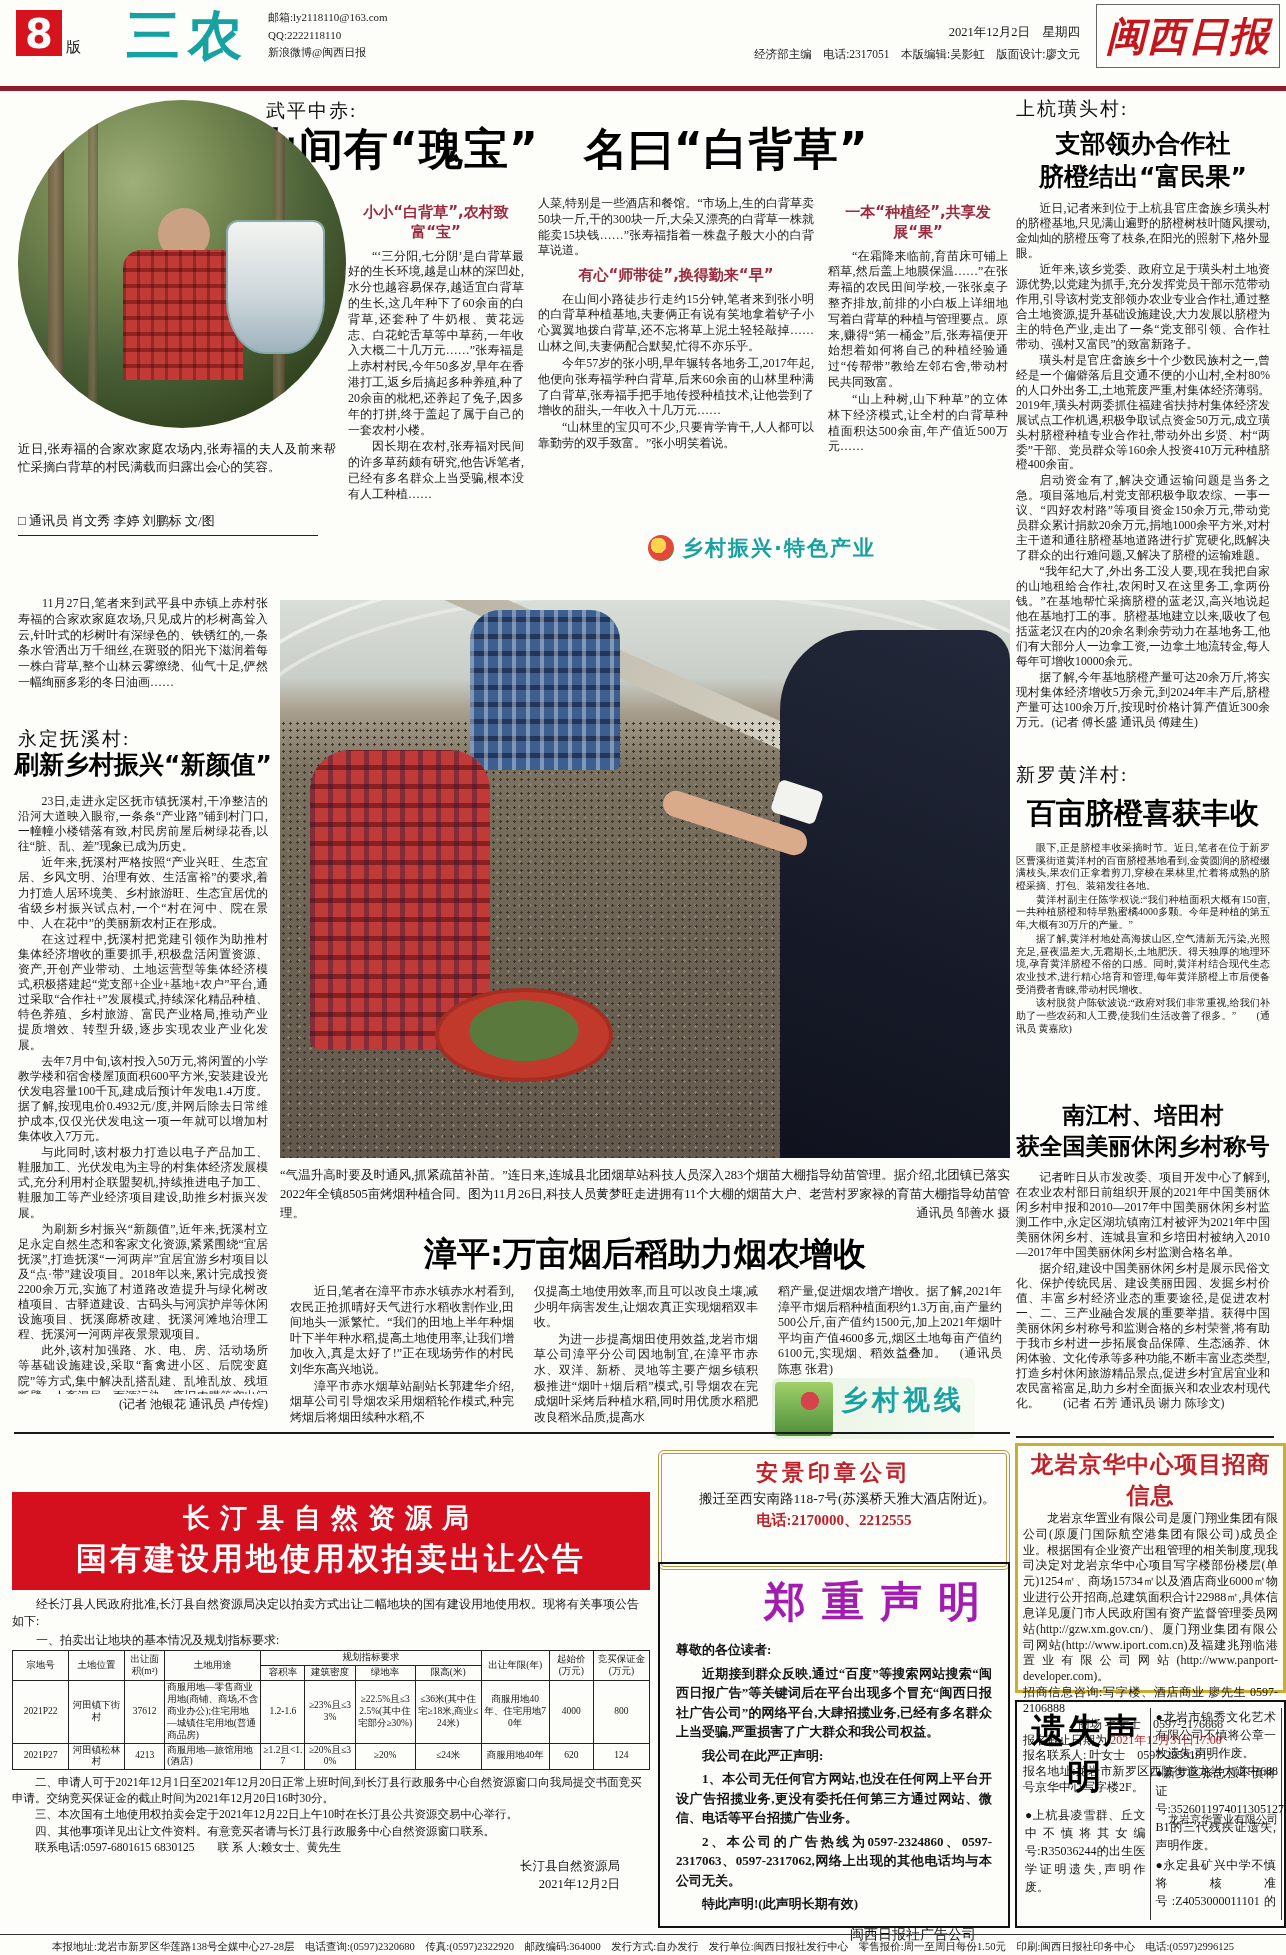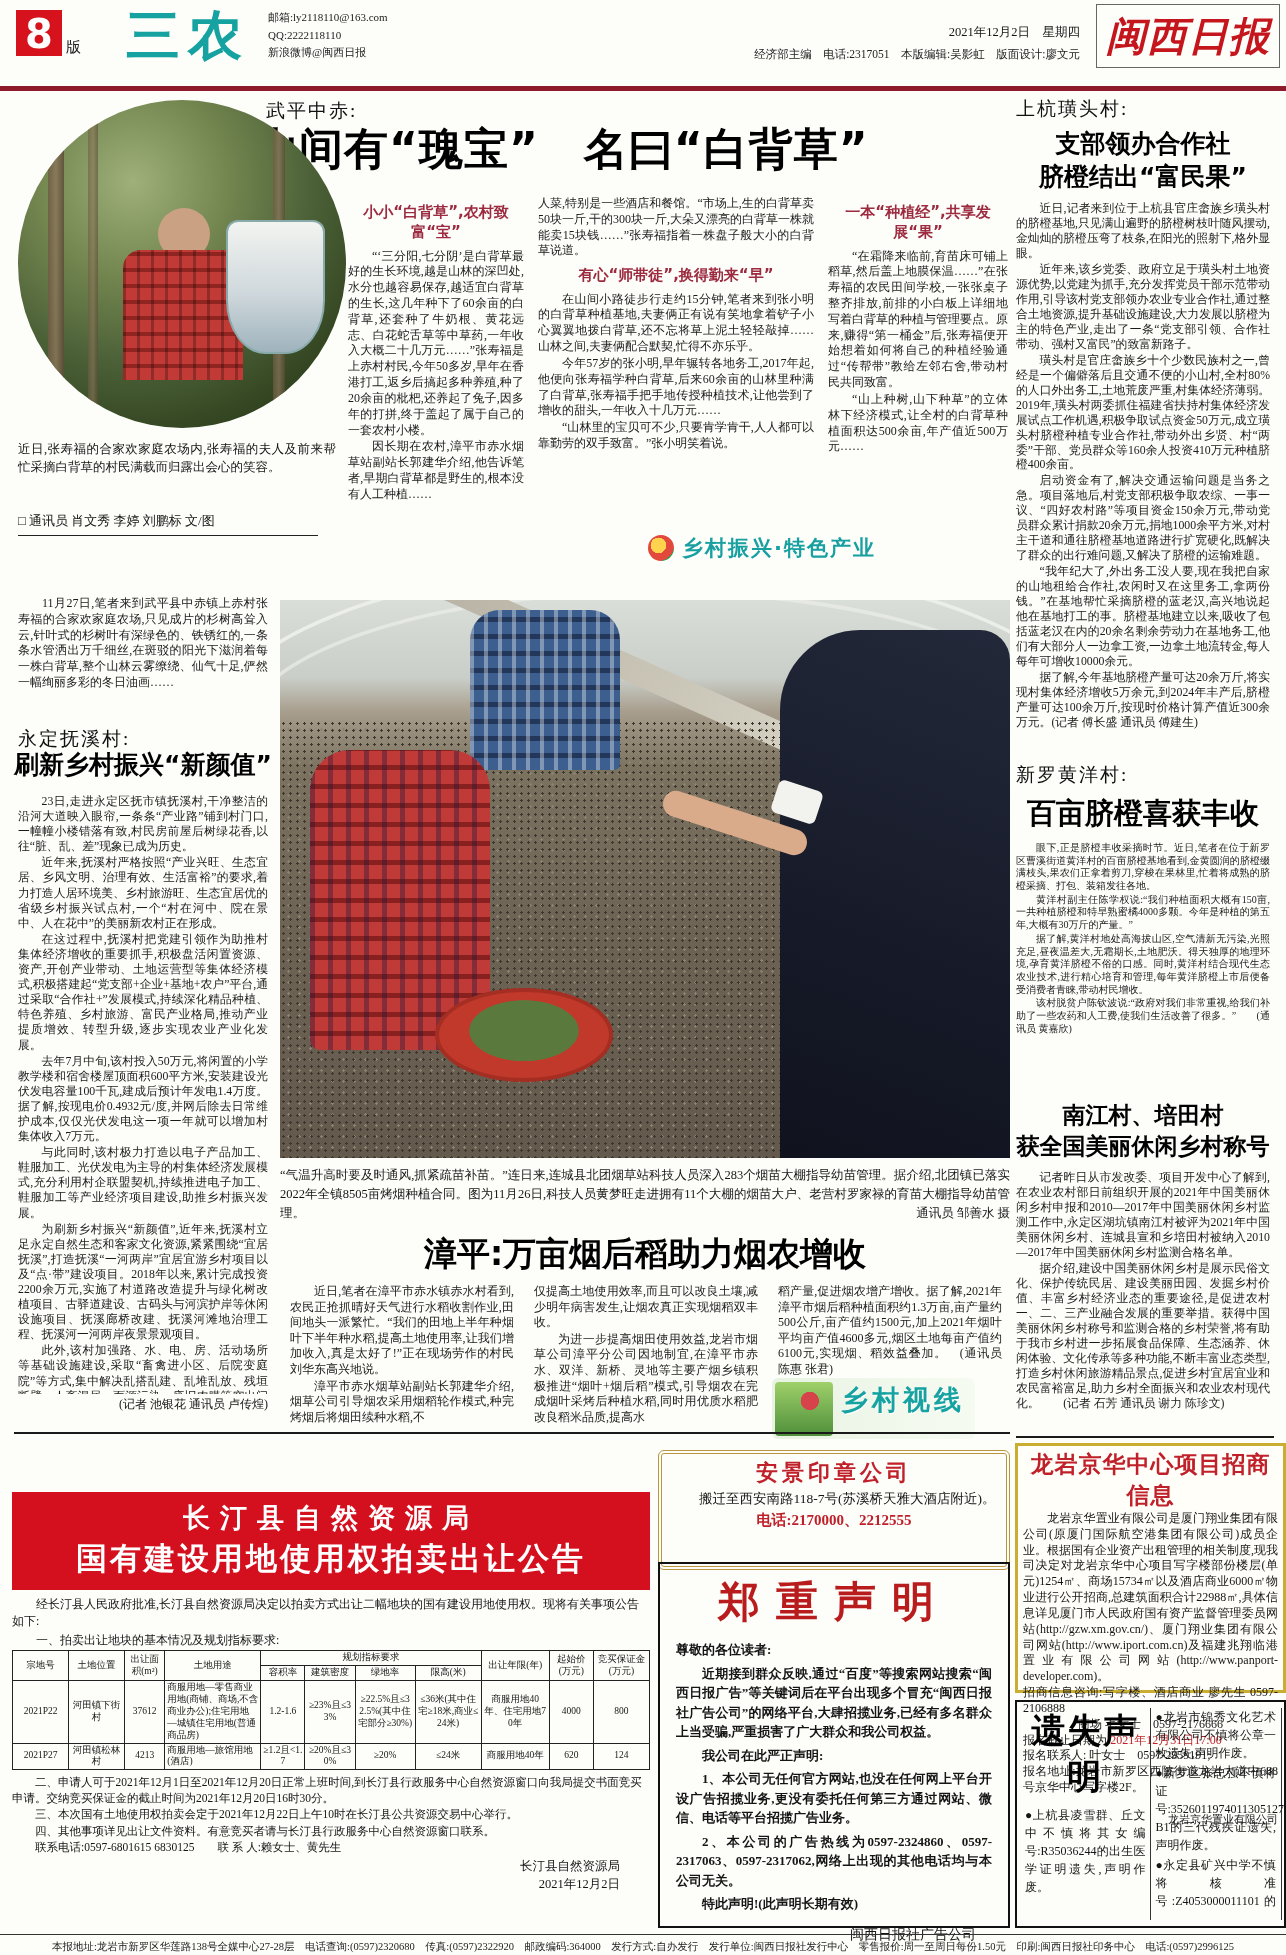--- a/index.html
+++ b/index.html
@@ -78,21 +78,21 @@
   table.ct{border-collapse:collapse;table-layout:fixed;width:638px;font-size:9.5px;line-height:1.25;margin-top:2px;}
   table.ct th,table.ct td{border:1px solid #222;text-align:center;vertical-align:middle;padding:1px 2px;font-weight:normal;word-break:break-all;}
   .ct-notes{font-size:11.5px;line-height:1.4;margin-top:4px;}
   .ct-notes p{margin:0;text-indent:2em;}
   .ct-sig{text-align:right;font-size:12.5px;padding-right:30px;line-height:1.5;margin-top:2px;}
   .ad-aj{left:658px;top:1450px;width:352px;height:120px;border:4px double #b8963f;border-radius:6px;padding:4px 10px;box-sizing:border-box;}
   .aj-t{color:#c0202a;font-weight:bold;font-size:22px;text-align:center;letter-spacing:4px;}
   .aj-b{font-size:13.5px;line-height:1.4;text-indent:2em;margin-top:2px;}
   .aj-p{color:#c0202a;font-weight:bold;font-size:15px;text-align:center;margin-top:2px;}
   .ad-zz{left:658px;top:1562px;width:352px;height:366px;border:2px solid #111;padding:6px 12px;box-sizing:border-box;}
-  .zz-t{font-size:42px;font-weight:bold;text-align:center;letter-spacing:16px;color:#b91c1c;margin:4px 0 10px;}
+  .zz-t{font-size:42px;font-weight:bold;text-align:right;letter-spacing:16px;color:#a21caf;margin:4px 0 10px;}
   .zz-b{font-size:13px;line-height:1.5;text-align:justify;}
   .zz-b p{margin:4px;text-indent:2em;font-weight:bold;}
   .zz-b p.ni{text-indent:0;}
   .zz-sig{text-align:right;font-size:14px;margin-top:12px;padding-right:20px;}
   .ad-jh{left:1015px;top:1443px;width:271px;height:250px;border:3px solid #c9ae31;box-sizing:border-box;padding:3px 5px;background:#fffef8;}
   .jh-t{color:#c0202a;font-weight:bold;font-size:23px;text-align:center;letter-spacing:1px;}
   .jh-b{font-size:12px;line-height:1.32;text-align:justify;}
   .jh-b p{margin:0;text-indent:2em;}
   .jh-b p.ni{text-indent:0;}
   .jh-red{color:#c0202a;}
@@ -131,21 +131,21 @@
     <div class="head-sk"></div>
     <div class="plaid"></div>
     <div class="bucket"></div>
   </div>
   <div class="abs m-caption">近日,张寿福的合家欢家庭农场内,张寿福的夫人及前来帮忙采摘白背草的村民满载而归露出会心的笑容。</div>
   <div class="abs m-byline">□ 通讯员 肖文秀 李婷 刘鹏标 文/图</div>
 
   <div class="col" style="left:348px;top:196px;width:176px;height:384px;">
     <p class="subhead">小小“白背草”,农村致富“宝”</p>
     <p>“‘三分阳,七分阴’是白背草最好的生长环境,越是山林的深凹处,水分也越容易保存,越适宜白背草的生长,这几年种下了60余亩的白背草,还套种了牛奶根、黄花远志、白花蛇舌草等中草药,一年收入大概二十几万元……”张寿福是上赤村村民,今年50多岁,早年在香港打工,返乡后搞起多种养殖,种了20余亩的枇杷,还养起了兔子,因多年的打拼,终于盖起了属于自己的一套农村小楼。</p>
-    <p>因长期在农村,漳平市赤水烟草站副站长郭建华介绍,他告诉笔者,早期白背草都是野生的,根本没有人工种植……</p>
+    <p>因长期在农村,张寿福对民间的许多草药颇有研究,他告诉笔者,已经有多名群众上当受骗,根本没有人工种植……</p>
   </div>
   <div class="col" style="left:538px;top:196px;width:276px;height:384px;">
     <p class="ni">人菜,特别是一些酒店和餐馆。“市场上,生的白背草卖50块一斤,干的300块一斤,大朵又漂亮的白背草一株就能卖15块钱……”张寿福指着一株盘子般大小的白背草说道。</p>
     <p class="subhead">有心“师带徒”,换得勤来“早”</p>
     <p>在山间小路徒步行走约15分钟,笔者来到张小明的白背草种植基地,夫妻俩正有说有笑地拿着铲子小心翼翼地拨白背草,还不忘将草上泥土轻轻敲掉……山林之间,夫妻俩配合默契,忙得不亦乐乎。</p>
     <p>今年57岁的张小明,早年辗转各地务工,2017年起,他便向张寿福学种白背草,后来60余亩的山林里种满了白背草,张寿福手把手地传授种植技术,让他尝到了增收的甜头,一年收入十几万元……</p>
     <p>“山林里的宝贝可不少,只要肯学肯干,人人都可以靠勤劳的双手致富。”张小明笑着说。</p>
   </div>
   <div class="col" style="left:828px;top:196px;width:180px;height:330px;">
     <p class="subhead">一本“种植经”,共享发展“果”</p>

